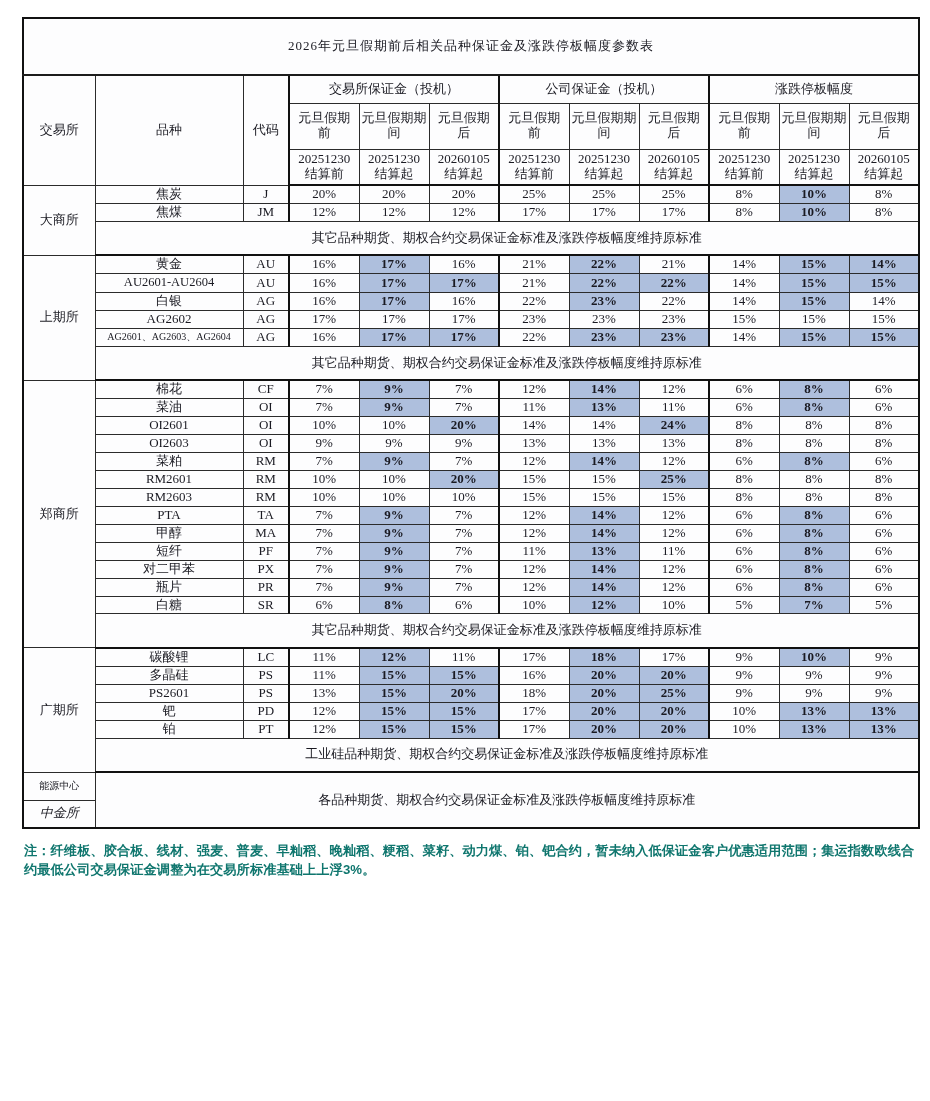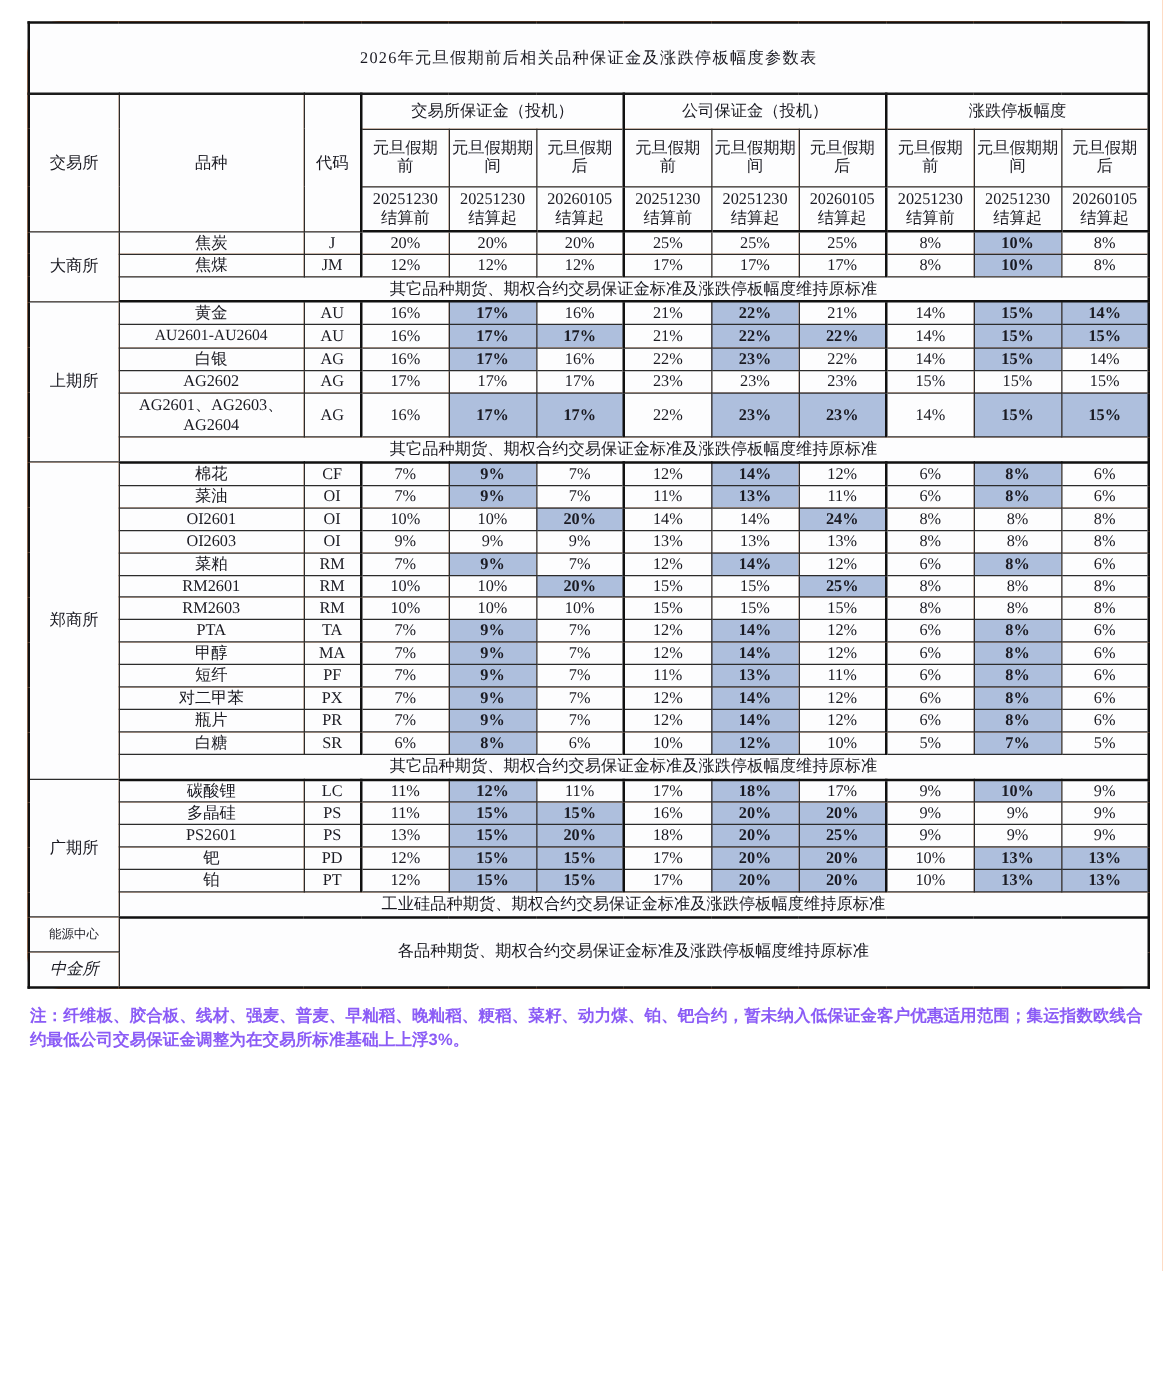--- a/index.html
+++ b/index.html
@@ -18,22 +18,21 @@
     position: relative;
     width: 930px;
     height: 1101px;
     box-sizing: border-box;
     padding: 17px 12px 0 22px;
   }
   table.grid {
     border-collapse: collapse;
     table-layout: fixed;
     width: 896px;
-    background: #f97316;
-    border-radius: 25px;
+    background: #404040;
   }
   table.grid td {
     border: 1px solid #2b2b2b;
     text-align: center;
     vertical-align: middle;
     font-size: 13px;
     line-height: 1.15;
     padding: 1px 2px;
     background: #fdfdfe;
     color: #1a1a22;
@@ -75,37 +74,37 @@
     font-size: 13px;
     color: #1d1d30;
   }
   .hl {
     background: #aebfdd !important;
     font-weight: bold;
     color: #101018;
   }
   .noteline {
     font-size: 13.5px;
-    height: 20px;
+    height: 34px;
   }
   .secbreak-b td { border-bottom: 2px solid #111111 !important; }
   .thickright { border-right: 2px solid #111111 !important; }
   .thicktop { border-top: 2px solid #111111 !important; }
   .thickbot { border-bottom: 2px solid #111111 !important; font-style: italic; }
   .outer-l { border-left: 2px solid #111111 !important; }
   .outer-r { border-right: 2px solid #111111 !important; }
 
   #footnotes {
     margin-top: 12px;
     padding-left: 2px;
     width: 900px;
   }
   #footnotes p {
     margin: 0 0 7px 0;
-    color: #8b5cf6;
+    color: #0f766e;
     font-family: "Liberation Sans", sans-serif;
     font-weight: bold;
     font-size: 13.2px;
     line-height: 1.45;
     letter-spacing: 0.1px;
   }
 </style>
 </head>
 <body>
 
@@ -237,21 +236,21 @@
           <td class="num">17%</td>
           <td class="num thickright">17%</td>
           <td class="num">23%</td>
           <td class="num">23%</td>
           <td class="num thickright">23%</td>
           <td class="num">15%</td>
           <td class="num">15%</td>
           <td class="num outer-r">15%</td>
         </tr>
         <tr>
-          <td class="prod" style="font-size:13px;line-height:1.25;">AG2601、AG2603、AG2604</td>
+          <td class="prod" style="font-size:10px;line-height:1.25;">AG2601、AG2603、AG2604</td>
           <td class="code thickright">AG</td>
           <td class="num">16%</td>
           <td class="num hl">17%</td>
           <td class="num hl thickright">17%</td>
           <td class="num">22%</td>
           <td class="num hl">23%</td>
           <td class="num hl thickright">23%</td>
           <td class="num">14%</td>
           <td class="num hl">15%</td>
           <td class="num hl outer-r">15%</td>

